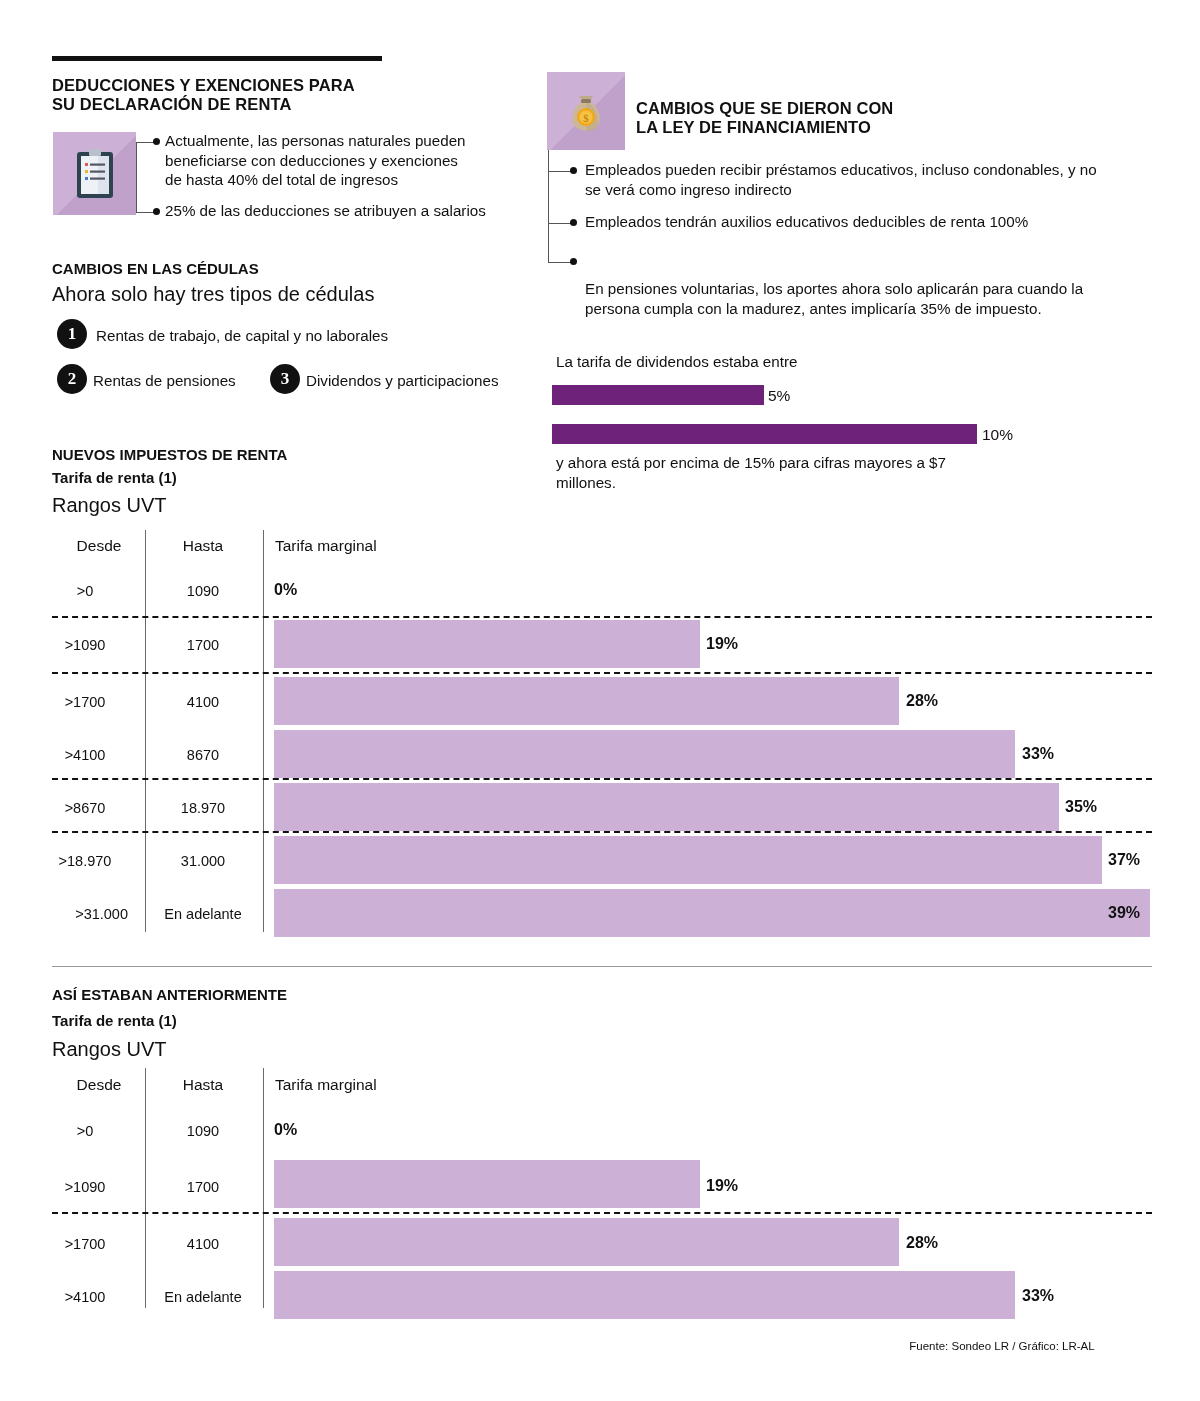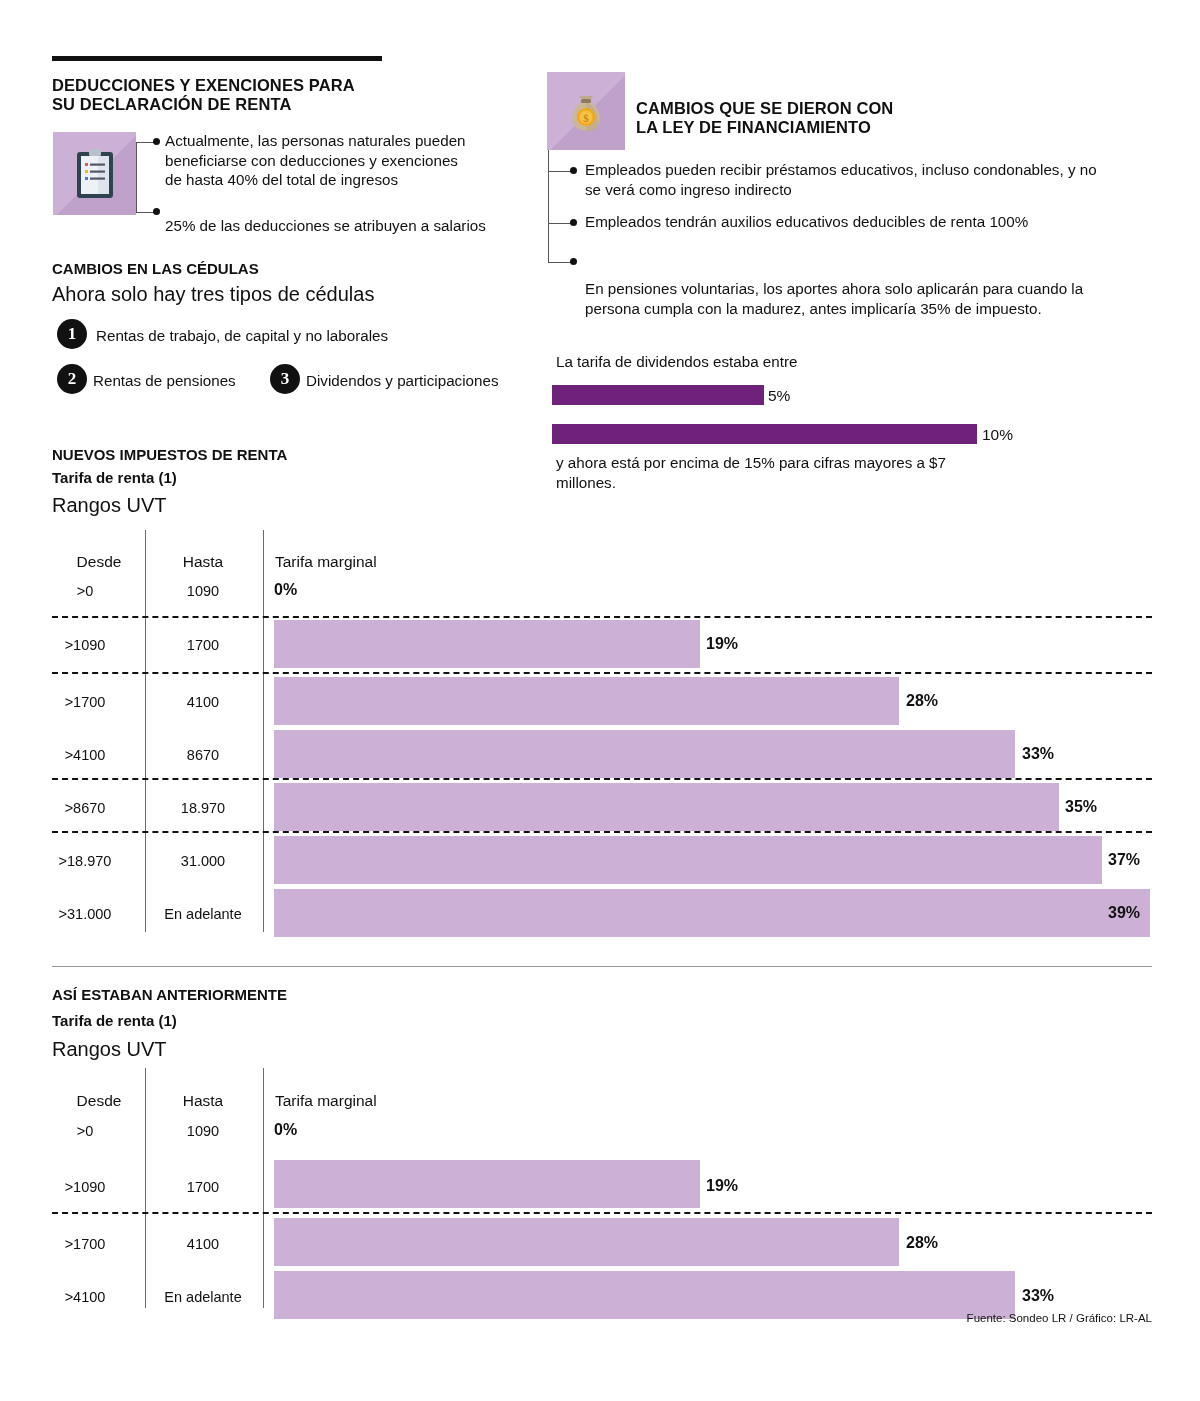--- a/index.html
+++ b/index.html
@@ -51,21 +51,21 @@
   .col-line { position: absolute; width: 1px; background: #6a6a6a; }
   .dash-line {
     position: absolute; height: 0; border-top: 2px dashed #111;
   }
   .cell {
     position: absolute; font-size: 14.5px; color: #111;
   }
   .cell.c-desde { width: 86px; text-align: center; }
   .cell.c-hasta { width: 102px; text-align: center; }
   .cell.c-hasta.ctr { text-align: center; }
-  .col-head { font-size: 15.5px; margin-top: 16px; }
+  .col-head { font-size: 15.5px; }
   .rate-bar { position: absolute; height: 48px; background: #cdb0d6; }
   .rate-lbl { position: absolute; font-size: 16px; font-weight: bold; color: #111; }
 
   .sep-line { position: absolute; height: 1px; background: #9a9a9a; }
   .source {
     position: absolute; font-size: 11.5px; color: #111; text-align: right;
   }
 </style>
 </head>
 <body>
@@ -95,21 +95,21 @@
 
   <div class="conn" style="left:136px;top:142px;width:1px;height:71px;"></div>
   <div class="conn" style="left:136px;top:142px;width:18px;height:1px;"></div>
   <div class="conn" style="left:136px;top:212px;width:18px;height:1px;"></div>
   <div class="bullet-dot" style="left:153px;top:138px;"></div>
   <div class="bullet-dot" style="left:153px;top:208px;"></div>
 
   <div class="body-txt" style="position:absolute;left:165px;top:131px;width:350px;white-space:pre-line;">Actualmente, las personas naturales pueden
 beneficiarse con deducciones y exenciones
 de hasta 40% del total de ingresos</div>
-  <div class="body-txt" style="position:absolute;left:165px;top:201px;width:360px;white-space:pre-line;margin-top:15px;">25% de las deducciones se atribuyen a salarios</div>
+  <div class="body-txt" style="position:absolute;left:165px;top:201px;width:360px;white-space:pre-line;">25% de las deducciones se atribuyen a salarios</div>
 
   <div class="icon-tile" style="left:547px;top:72px;width:78px;height:78px;">
     <div class="shadow"></div>
     <svg width="42" height="46" viewBox="0 0 42 46">
       <path d="M14 8 L28 8 L24 14 L18 14 Z" fill="#bfa98a"></path>
       <path d="M18 13 C8 19 5 30 9 37 C13 44 29 44 33 37 C37 30 34 19 24 13 Z" fill="#cdb795"></path>
       <path d="M21 13 C28 17 34 26 33 37 C30 43 24 44 21 44 Z" fill="#bda985" opacity=".55"></path>
       <rect x="16" y="11" width="10" height="4" rx="1.6" fill="#8d7b5e"></rect>
       <circle cx="21" cy="29" r="9" fill="#f2a71b"></circle>
       <circle cx="21" cy="29" r="6.6" fill="#f6c242"></circle>
@@ -194,21 +194,21 @@
   <div class="cell c-hasta" style="left:152px;top:800px;">18.970</div>
   <div class="rate-lbl" style="left:1065px;top:798px;">35%</div>
   <div class="dash-line" style="left:52px;top:831px;width:1100px;"></div>
 
   <div class="rate-bar" style="left:274px;top:836px;width:828px;"></div>
   <div class="cell c-desde" style="left:42px;top:853px;">&gt;18.970</div>
   <div class="cell c-hasta" style="left:152px;top:853px;">31.000</div>
   <div class="rate-lbl" style="left:1108px;top:851px;">37%</div>
 
   <div class="rate-bar" style="left:274px;top:889px;width:876px;"></div>
-  <div class="cell c-desde" style="left:42px;top:906px;">&gt;31.000</div>
+  <div class="cell c-desde" style="left:42px;top:906px;text-align:right;">&gt;31.000</div>
   <div class="cell c-hasta ctr" style="left:152px;top:906px;">En adelante</div>
   <div class="rate-lbl" style="left:1108px;top:904px;">39%</div>
 
   <div class="sep-line" style="left:52px;top:966px;width:1100px;"></div>
 
   <div class="sub-bold" style="position:absolute;left:52px;top:986px;">ASÍ ESTABAN ANTERIORMENTE</div>
   <div class="sub-bold" style="position:absolute;left:52px;top:1012px;">Tarifa de renta (1)</div>
   <div class="sub-reg" style="position:absolute;left:52px;top:1038px;">Rangos UVT</div>
 
   <div class="col-line" style="left:145px;top:1068px;height:240px;"></div>
@@ -231,15 +231,15 @@
   <div class="rate-bar" style="left:274px;top:1218px;width:625px;"></div>
   <div class="cell c-desde" style="left:42px;top:1236px;">&gt;1700</div>
   <div class="cell c-hasta" style="left:152px;top:1236px;">4100</div>
   <div class="rate-lbl" style="left:906px;top:1234px;">28%</div>
 
   <div class="rate-bar" style="left:274px;top:1271px;width:741px;"></div>
   <div class="cell c-desde" style="left:42px;top:1289px;">&gt;4100</div>
   <div class="cell c-hasta ctr" style="left:152px;top:1289px;">En adelante</div>
   <div class="rate-lbl" style="left:1022px;top:1287px;">33%</div>
 
-  <div class="source" style="left:852px;top:1312px;width:300px;">Fuente: Sondeo LR / Gráfico: LR-AL</div>
+  <div class="source" style="left:852px;top:1340px;width:300px;text-align:center;">Fuente: Sondeo LR / Gráfico: LR-AL</div>
 
 </div>
 
 </body></html>

